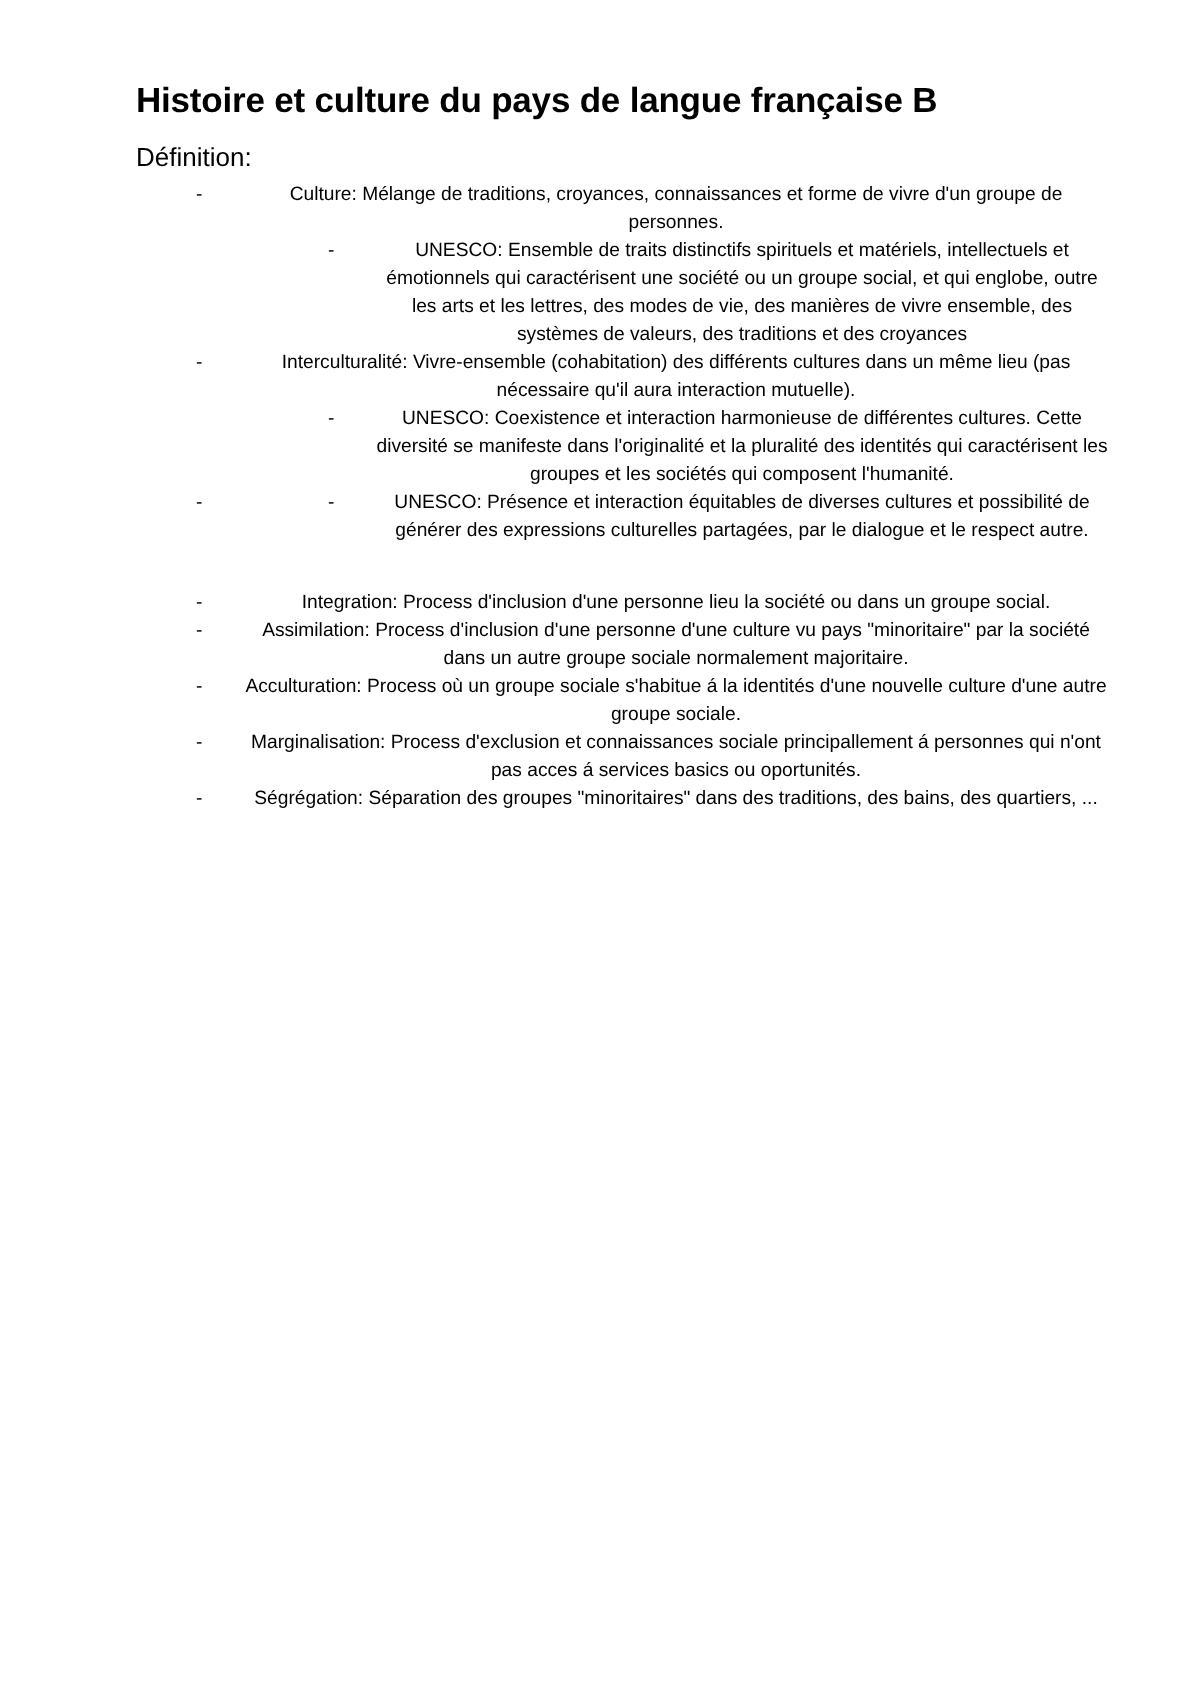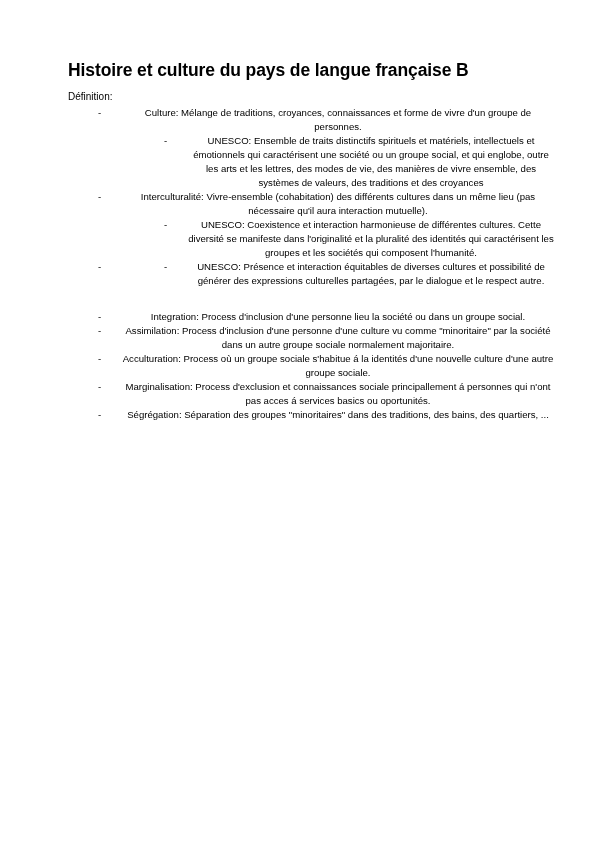--- a/index.html
+++ b/index.html
@@ -12,32 +12,32 @@
     height: 848px;
     font-family: "Liberation Sans", sans-serif;
     color: #000000;
     -webkit-font-smoothing: antialiased;
   }
   .page {
     position: relative;
     width: 600px;
     height: 848px;
     box-sizing: border-box;
-    padding: 60px 44px 0 68px;
+    padding: 40px 44px 0 68px;
     background: #ffffff;
   }
   .doc-title {
     font-size: 17.5px;
     font-weight: bold;
     line-height: 1.25;
     margin: 0 0 8px 0;
     letter-spacing: -0.1px;
   }
   .intro {
-    font-size: 10px;
+    font-size: 13px;
     line-height: 1.45;
     margin: 0 0 2px 0;
   }
   ul.lvl1, ul.lvl2 {
     list-style: none;
     margin: 0;
     padding: 0;
   }
   ul.lvl1 {
     margin-left: 30px;
@@ -117,21 +117,21 @@
 
   <ul class="lvl1">
 
     <li class="item">
       <span class="dash">-</span>
       <span class="txt">Integration: Process d'inclusion d'une personne lieu la société ou dans un groupe social.</span>
     </li>
 
     <li class="item">
       <span class="dash">-</span>
-      <span class="txt">Assimilation: Process d'inclusion d'une personne d'une culture vu comme "minoritaire" par la société dans un autre groupe sociale normalement majoritaire.</span>
+      <span class="txt">Assimilation: Process d'inclusion d'une personne d'une culture vu pays "minoritaire" par la société dans un autre groupe sociale normalement majoritaire.</span>
     </li>
 
     <li class="item">
       <span class="dash">-</span>
       <span class="txt">Acculturation: Process où un groupe sociale s'habitue á la identités d'une nouvelle culture d'une autre groupe sociale.</span>
     </li>
 
     <li class="item">
       <span class="dash">-</span>
       <span class="txt">Marginalisation: Process d'exclusion et connaissances sociale principallement á personnes qui n'ont pas acces á services basics ou oportunités.</span>

